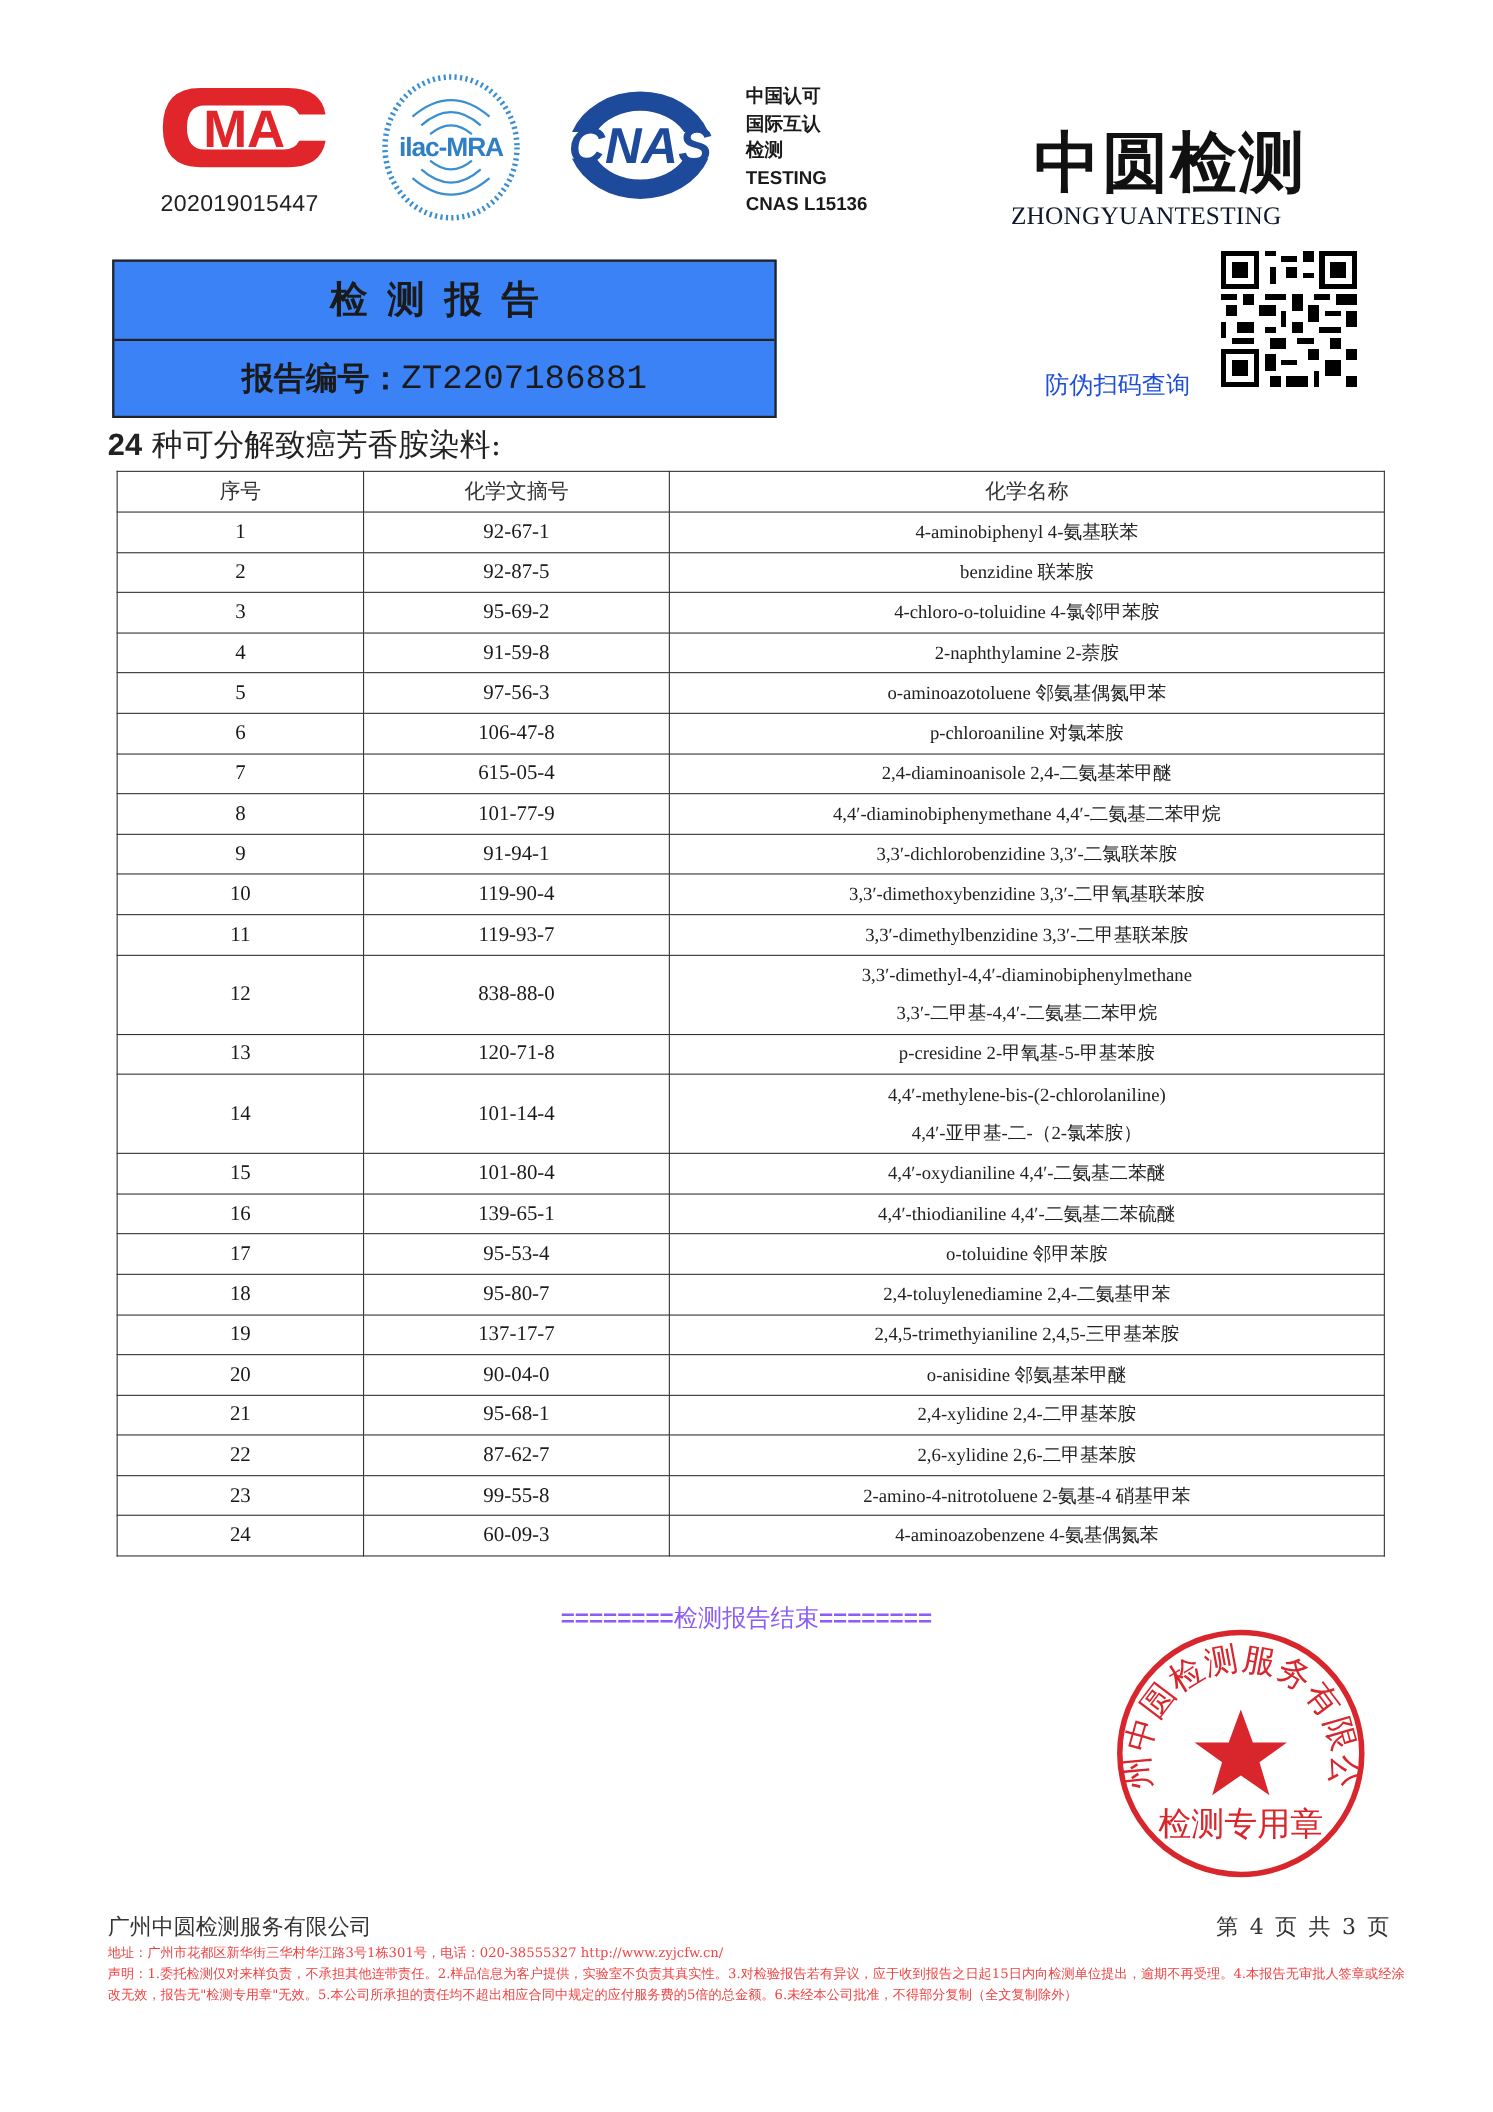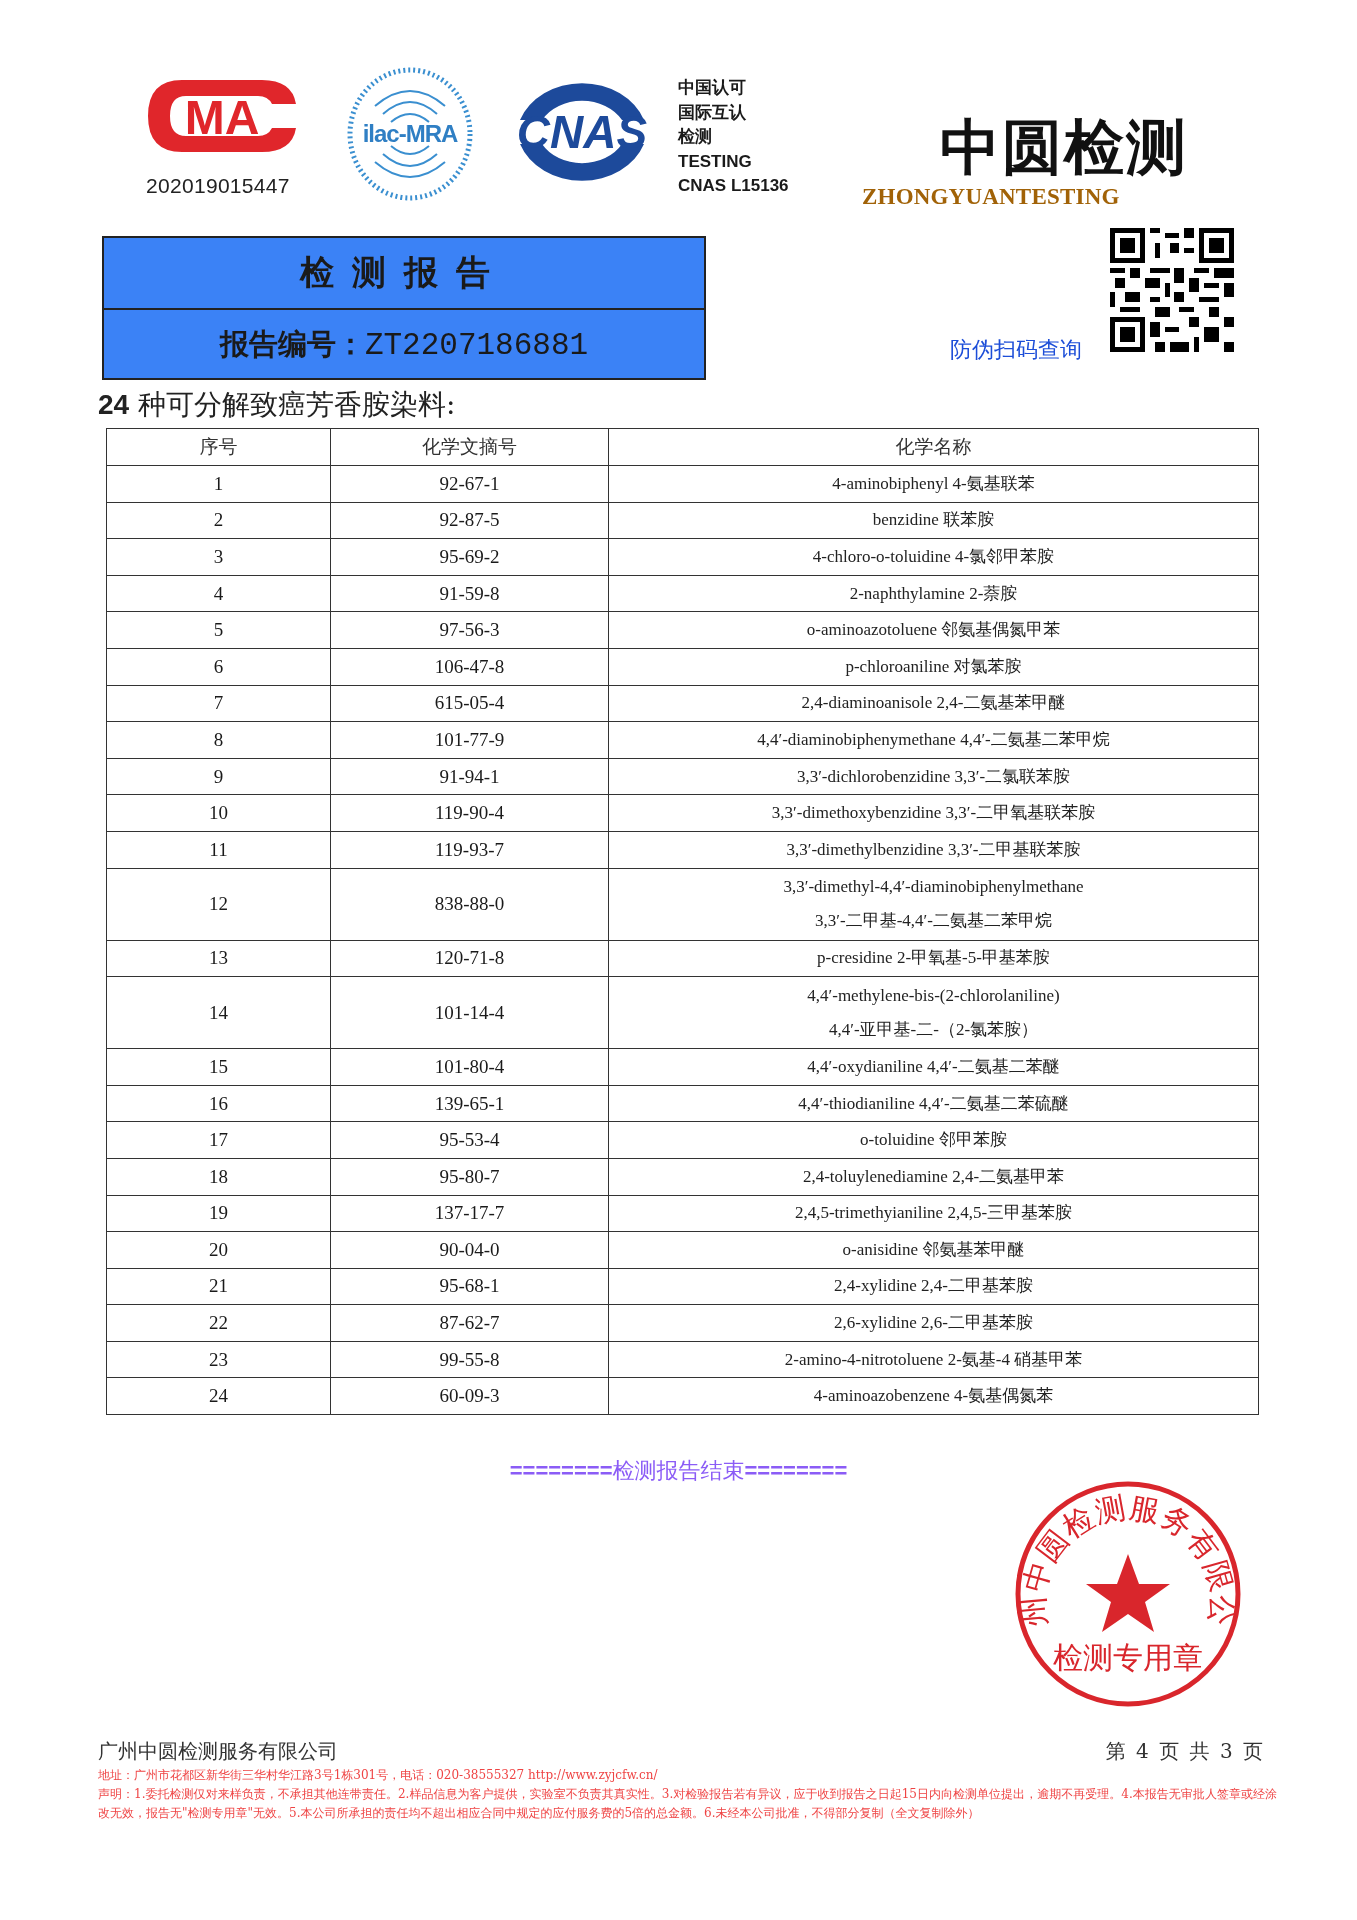--- a/index.html
+++ b/index.html
@@ -9,22 +9,22 @@
     
     .cma { position:absolute; left:142px; top:74px; width:160px; height:84px; }
     .cma-number { position:absolute; left:146px; top:174px; font-family:"Liberation Sans", sans-serif;
                   font-size:21px; color:#222; letter-spacing:0.3px; }
     .ilac { position:absolute; left:345px; top:66px; width:130px; height:136px; }
     .cnas { position:absolute; left:502px; top:74px; width:160px; height:114px; }
     .cnas-text { position:absolute; left:678px; top:76px; font-family:"Liberation Sans", sans-serif;
                  font-weight:bold; font-size:17px; line-height:24.5px; color:#1a1a1a; }
     .brand-cn { position:absolute; left:900px; top:108px; font-family:"DejaVu Serif", serif;
                 font-size:60px; font-weight:bold; letter-spacing:2px; color:#111;margin-left:40px; }
-    .brand-en { position:absolute; left:862px; top:184px; font-family:"Liberation Serif", serif;
-                font-size:23px; font-weight:bold; letter-spacing:0.2px; color:#a16207; }
+    .brand-en { position:absolute; left:919px; top:184px; font-family:"Liberation Serif", serif;
+                font-size:23px; font-weight:normal; letter-spacing:0.2px; color:#0f172a; }
     .qr { position:absolute; left:1110px; top:228px; width:124px; height:124px; }
     .qr-caption { position:absolute; left:950px; top:335px; font-size:22px; color:#1d4ed8; }
 
     
     .title-box { position:absolute; left:102px; top:236px; width:604px; height:144px;
                  border:2px solid #222; background:#3b82f6; box-sizing:border-box; }
     .title-row1 { height:70px; border-bottom:2px solid #222; display:flex; align-items:center;
                   justify-content:center; font-size:34px; font-weight:bold; letter-spacing:18px; }
     .title-row2 { height:70px; display:flex; align-items:center; justify-content:center;
                   font-size:29px; font-weight:bold; }

